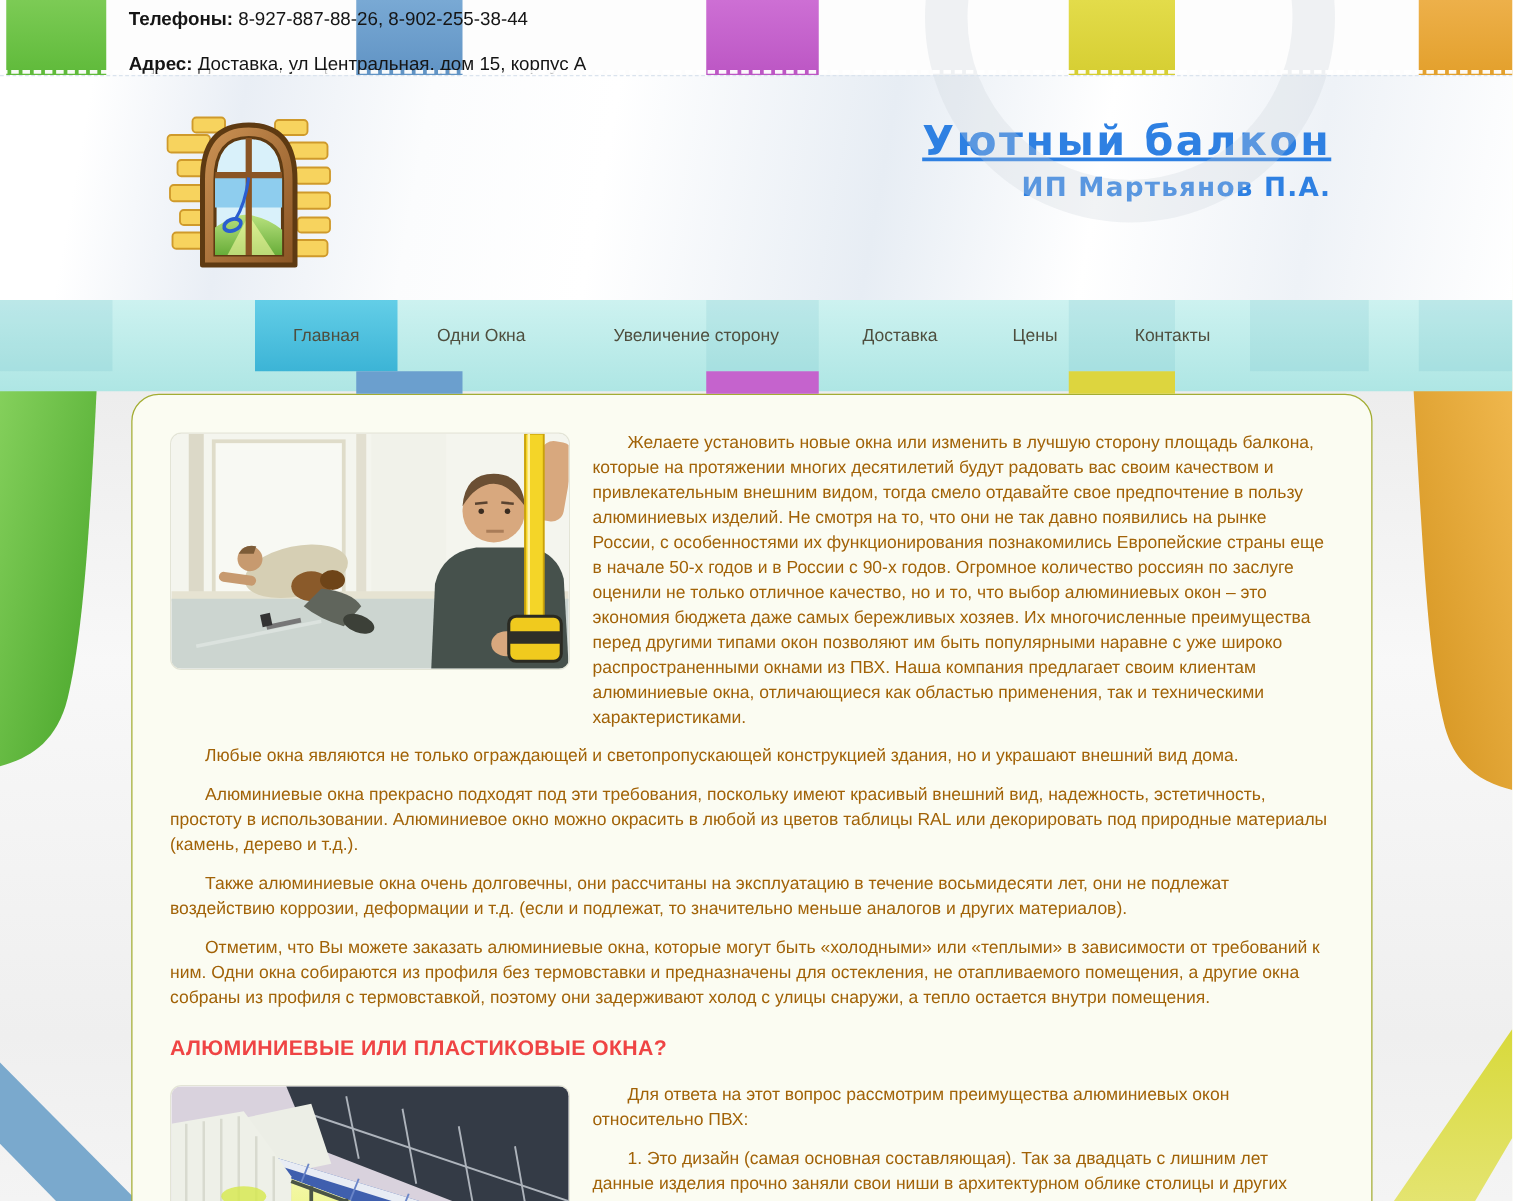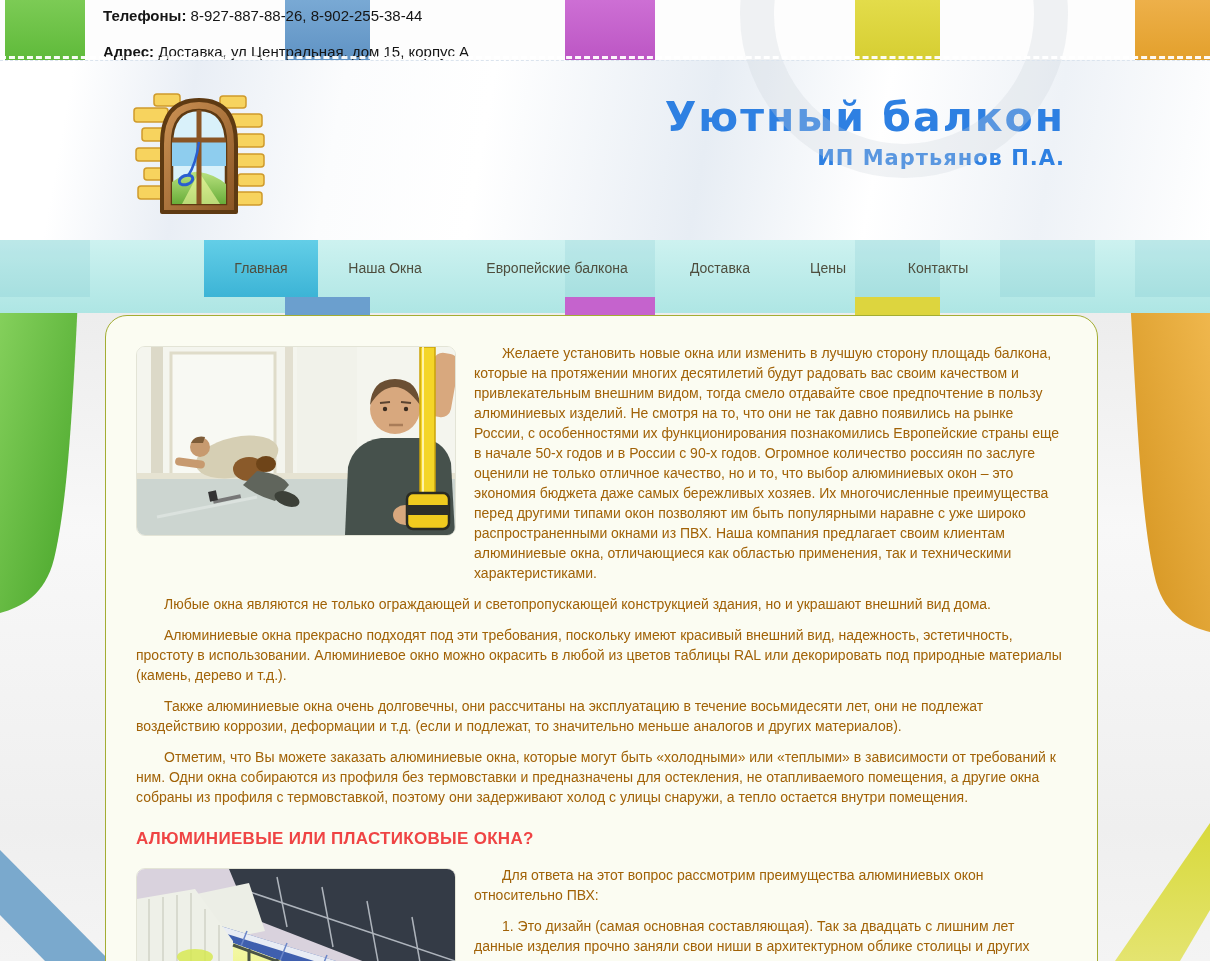--- a/index.html
+++ b/index.html
@@ -22,22 +22,22 @@
   .contact b{font-weight:bold;}
   .dash-white{position:absolute;left:0;top:56px;width:1210px;height:0;border-top:3px dashed rgba(255,255,255,.95);z-index:7;}
   .dash-grey {position:absolute;left:0;top:60px;width:1210px;height:0;border-top:1px dashed #dbe4ee;z-index:7;}
 
   
   .logo-header{position:absolute;left:0;top:60px;width:1210px;height:180px;z-index:3;
     background:linear-gradient(100deg,#ffffff 6%,#e9eef5 16%,#fbfcfd 28%,#ffffff 40%,
                #e7edf4 58%,#ffffff 72%,#eef2f7 86%,#ffffff 100%);}
   .logo{position:absolute;left:133px;top:26px;width:132px;height:132px;}
   .brand{position:absolute;right:145px;top:36px;text-align:right;}
-  .brand .title{font-family:"DejaVu Sans",sans-serif;font-weight:bold;font-size:41px;
-                color:#2e80e2;letter-spacing:2px;line-height:1.05;}
+  .brand .title{font-family:"DejaVu Sans",sans-serif;font-weight:bold;font-size:33px;
+                color:#2e80e2;letter-spacing:2px;line-height:1.05;text-decoration:underline;}
   .brand .subtitle{font-family:"DejaVu Sans",sans-serif;font-weight:bold;font-size:21px;
                    color:#2e80e2;margin-top:7px;letter-spacing:1px;}
 
   
   .nav{position:absolute;left:0;top:240px;width:1210px;height:73px;z-index:4;
        background:linear-gradient(180deg,#cdf2f0,#aee6e4);}
   .nav-band{position:absolute;top:0;height:57px;background:rgba(64,168,182,.12);}
   .nb0{left:0;width:90px}.nb1{left:565px;width:90px}.nb2{left:855px;width:85px}
   .nb3{left:1000px;width:95px}.nb4{left:1135px;width:75px}
   .nav-item{position:absolute;top:0;height:57px;line-height:57px;text-align:center;
@@ -137,22 +137,22 @@
   </div>
 </div>
 
 <div class="nav">
   <div class="nav-band nb0"></div>
   <div class="nav-band nb1"></div>
   <div class="nav-band nb2"></div>
   <div class="nav-band nb3"></div>
   <div class="nav-band nb4"></div>
   <div class="nav-item ni0 active">Главная</div>
-  <div class="nav-item ni1">Наша Окна</div>
-  <div class="nav-item ni2">Европейские балкона</div>
+  <div class="nav-item ni1">Одни Окна</div>
+  <div class="nav-item ni2">Увеличение сторону</div>
   <div class="nav-item ni4">Цены</div>
   <div class="nav-item ni3">Доставка</div>
   <div class="nav-item ni5">Контакты</div>
 </div>
 <div class="tab tab-blue"></div>
 <div class="tab tab-purple"></div>
 <div class="tab tab-yellow"></div>
 
 <div class="main-area">
 

